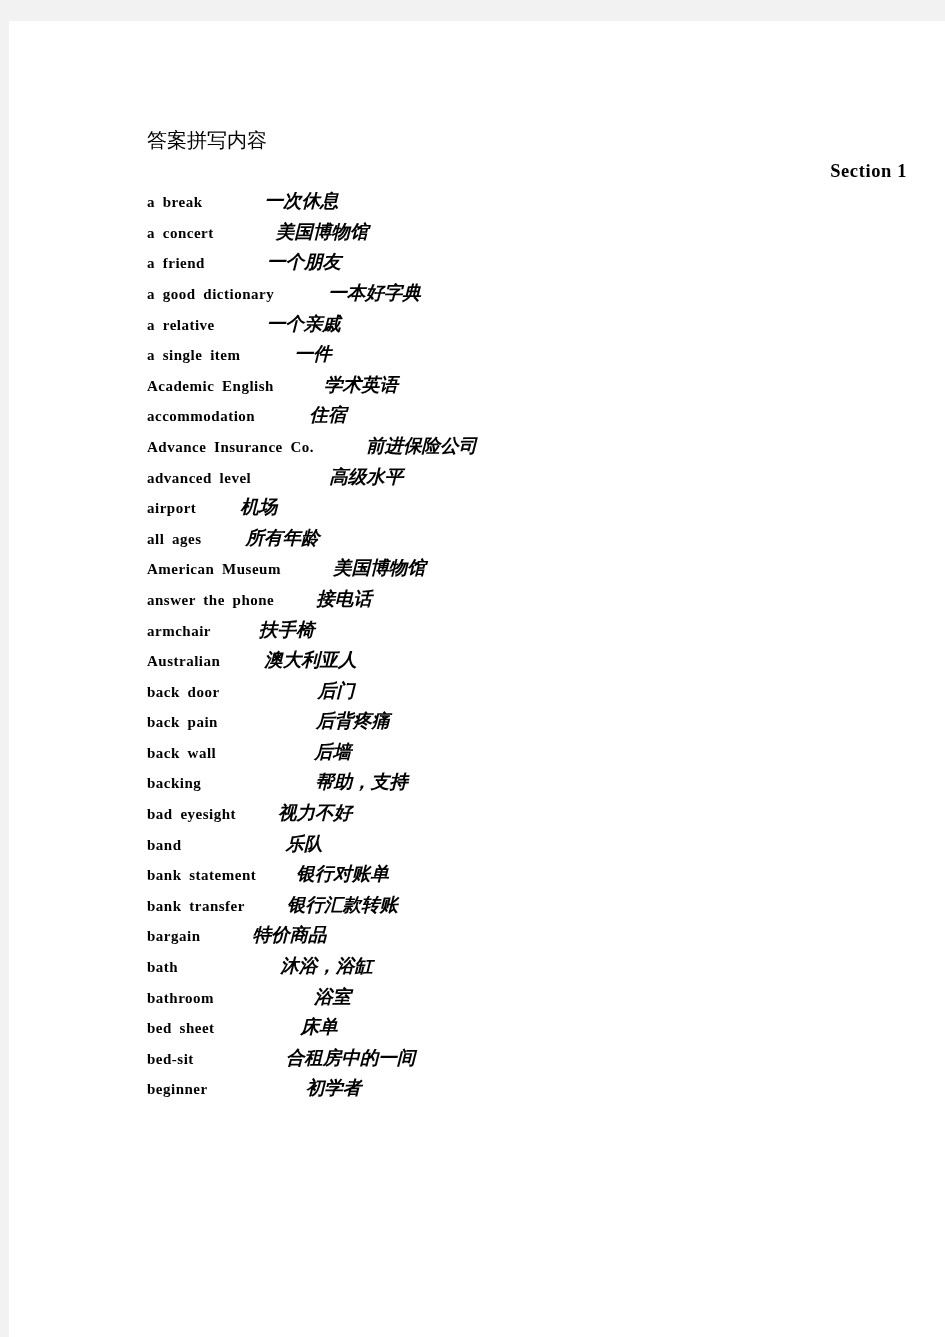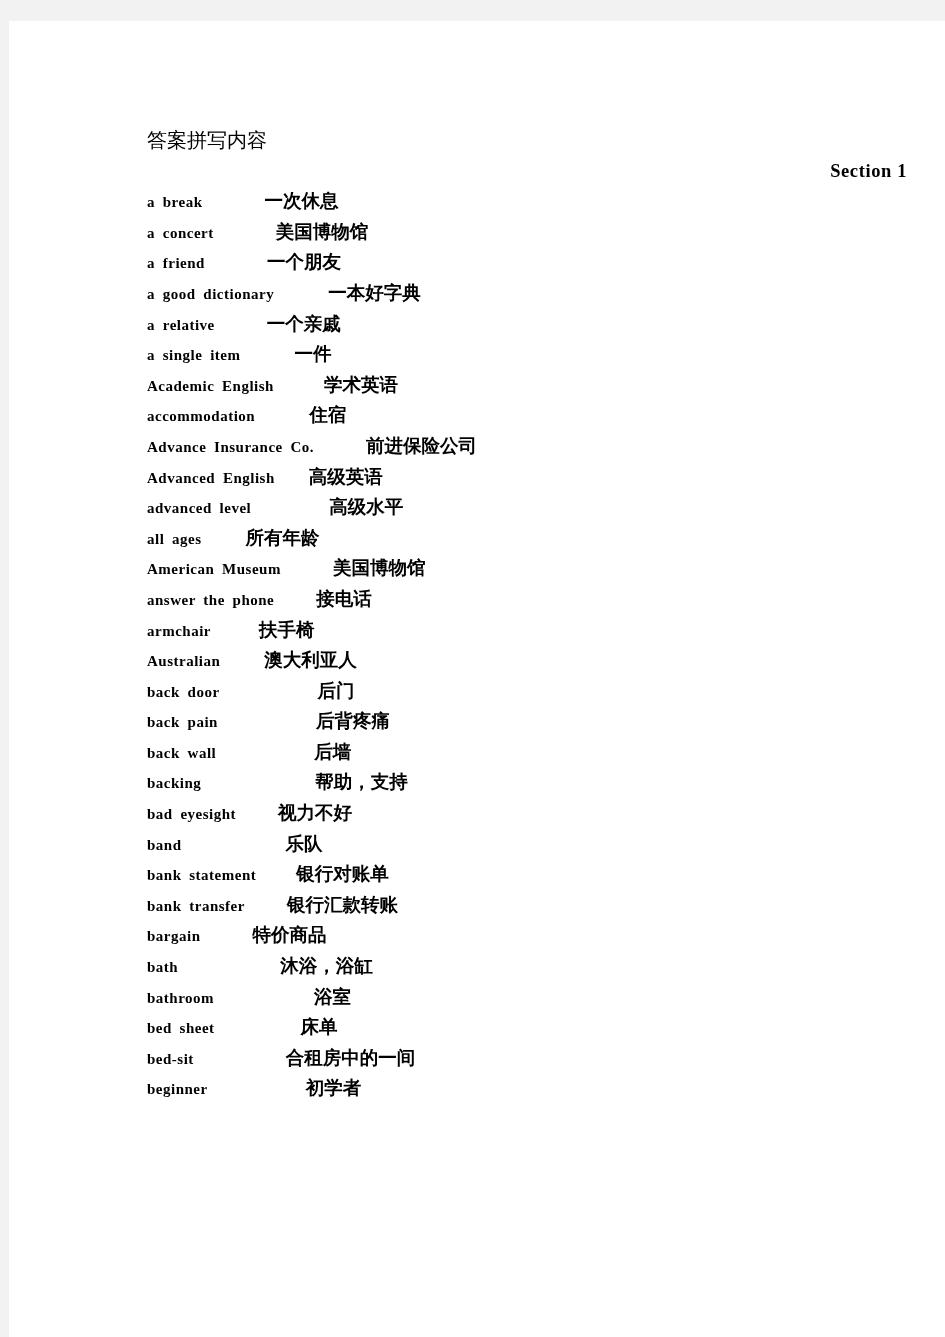--- a/index.html
+++ b/index.html
@@ -52,20 +52,21 @@
     font-weight: bold;
     letter-spacing: 0.5px;
     word-spacing: 3.5px;
     font-size: 15px;
   }
   .gloss {
     display: inline-block;
     font-weight: bold;
     font-size: 18.5px;
     font-family: "DejaVu Serif", "Liberation Serif", serif;
+    font-style: italic;
   }
 </style>
 </head>
 <body>
 
 <div id="page">
   <div id="doc-body">
 
     <div class="line doc-title">答案拼写内容</div>
 
@@ -74,22 +75,22 @@
     <div id="entry-list">
         <div class="line entry"><span class="term">a break</span><span style="display: inline-block; width: 62px;"></span><span class="gloss">一次休息</span></div>
         <div class="line entry"><span class="term">a concert</span><span style="display: inline-block; width: 62px;"></span><span class="gloss">美国博物馆</span></div>
         <div class="line entry"><span class="term">a friend</span><span style="display: inline-block; width: 62px;"></span><span class="gloss">一个朋友</span></div>
         <div class="line entry"><span class="term">a good dictionary</span><span style="display: inline-block; width: 54px;"></span><span class="gloss">一本好字典</span></div>
         <div class="line entry"><span class="term">a relative</span><span style="display: inline-block; width: 52px;"></span><span class="gloss">一个亲戚</span></div>
         <div class="line entry"><span class="term">a single item</span><span style="display: inline-block; width: 54px;"></span><span class="gloss">一件</span></div>
         <div class="line entry"><span class="term">Academic English</span><span style="display: inline-block; width: 50px;"></span><span class="gloss">学术英语</span></div>
         <div class="line entry"><span class="term">accommodation</span><span style="display: inline-block; width: 54px;"></span><span class="gloss">住宿</span></div>
         <div class="line entry"><span class="term">Advance Insurance Co.</span><span style="display: inline-block; width: 52px;"></span><span class="gloss">前进保险公司</span></div>
-        <div class="line entry"><span class="term">Advanced English</span><span style="display: inline-block; width: 34px;"></span><span class="gloss">高级英语</span></div>
         <div class="line entry"><span class="term">advanced level</span><span style="display: inline-block; width: 78px;"></span><span class="gloss">高级水平</span></div>
+        <div class="line entry"><span class="term">airport</span><span style="display: inline-block; width: 44px;"></span><span class="gloss">机场</span></div>
         <div class="line entry"><span class="term">all ages</span><span style="display: inline-block; width: 44px;"></span><span class="gloss">所有年龄</span></div>
         <div class="line entry"><span class="term">American Museum</span><span style="display: inline-block; width: 52px;"></span><span class="gloss">美国博物馆</span></div>
         <div class="line entry"><span class="term">answer the phone</span><span style="display: inline-block; width: 42px;"></span><span class="gloss">接电话</span></div>
         <div class="line entry"><span class="term">armchair</span><span style="display: inline-block; width: 48px;"></span><span class="gloss">扶手椅</span></div>
         <div class="line entry"><span class="term">Australian</span><span style="display: inline-block; width: 44px;"></span><span class="gloss">澳大利亚人</span></div>
         <div class="line entry"><span class="term">back door</span><span style="display: inline-block; width: 98px;"></span><span class="gloss">后门</span></div>
         <div class="line entry"><span class="term">back pain</span><span style="display: inline-block; width: 98px;"></span><span class="gloss">后背疼痛</span></div>
         <div class="line entry"><span class="term">back wall</span><span style="display: inline-block; width: 98px;"></span><span class="gloss">后墙</span></div>
         <div class="line entry"><span class="term">backing</span><span style="display: inline-block; width: 114px;"></span><span class="gloss">帮助，支持</span></div>
         <div class="line entry"><span class="term">bad eyesight</span><span style="display: inline-block; width: 42px;"></span><span class="gloss">视力不好</span></div>

